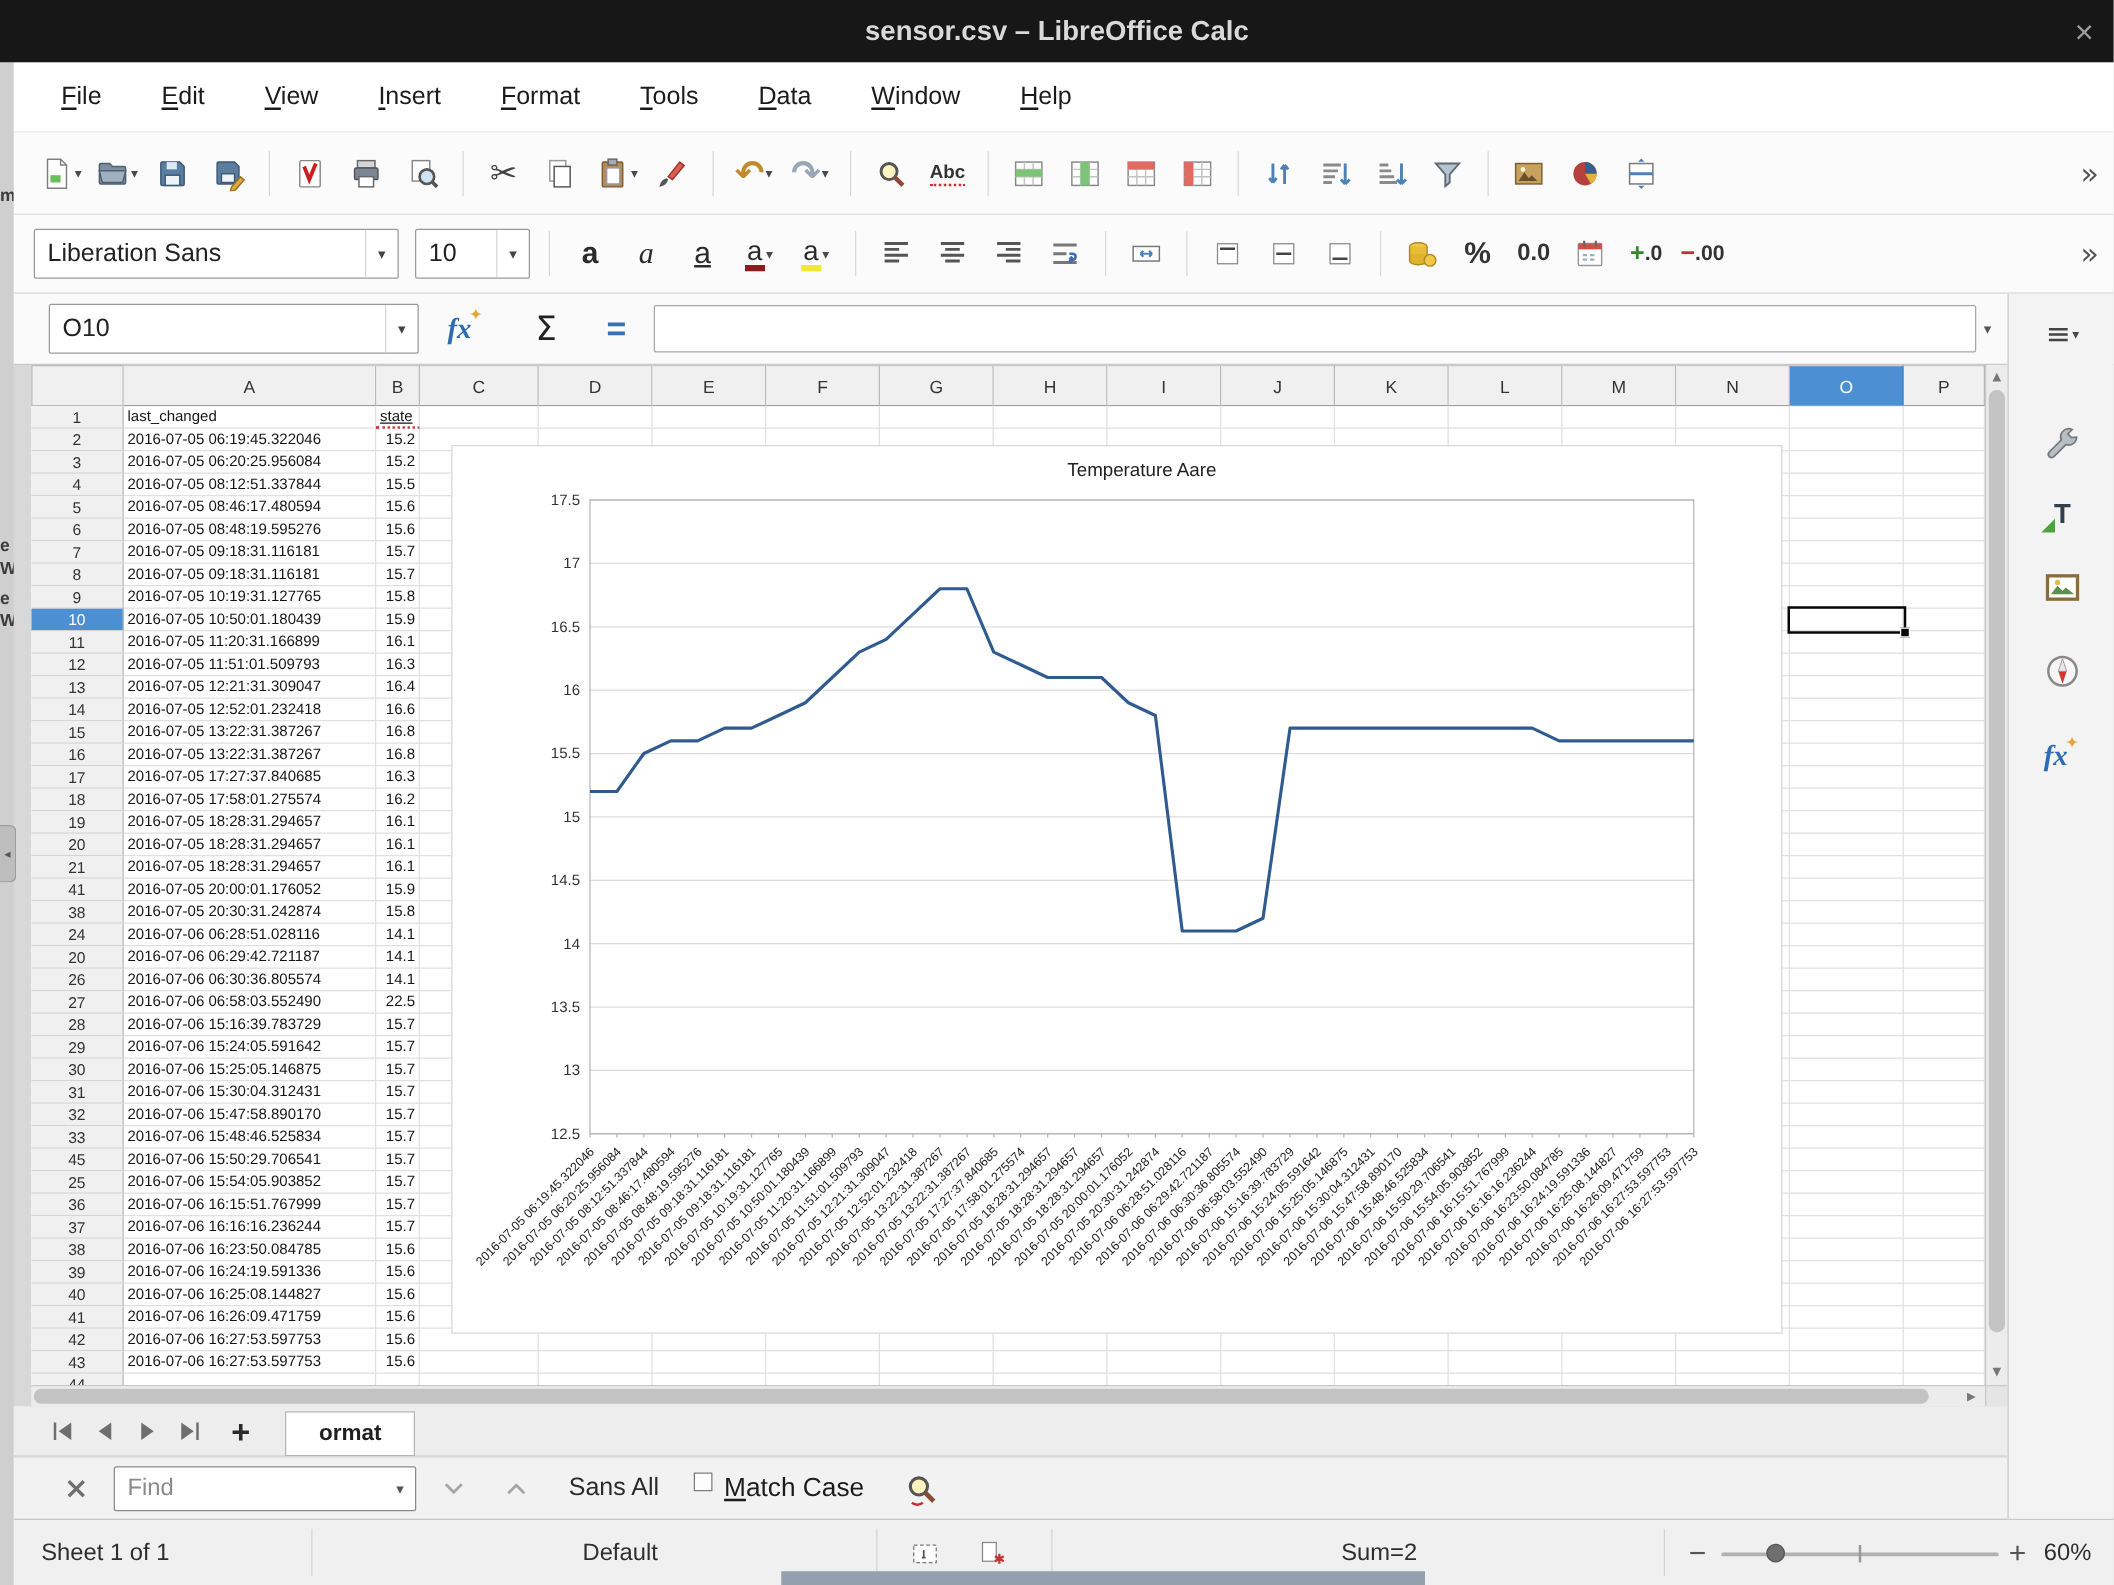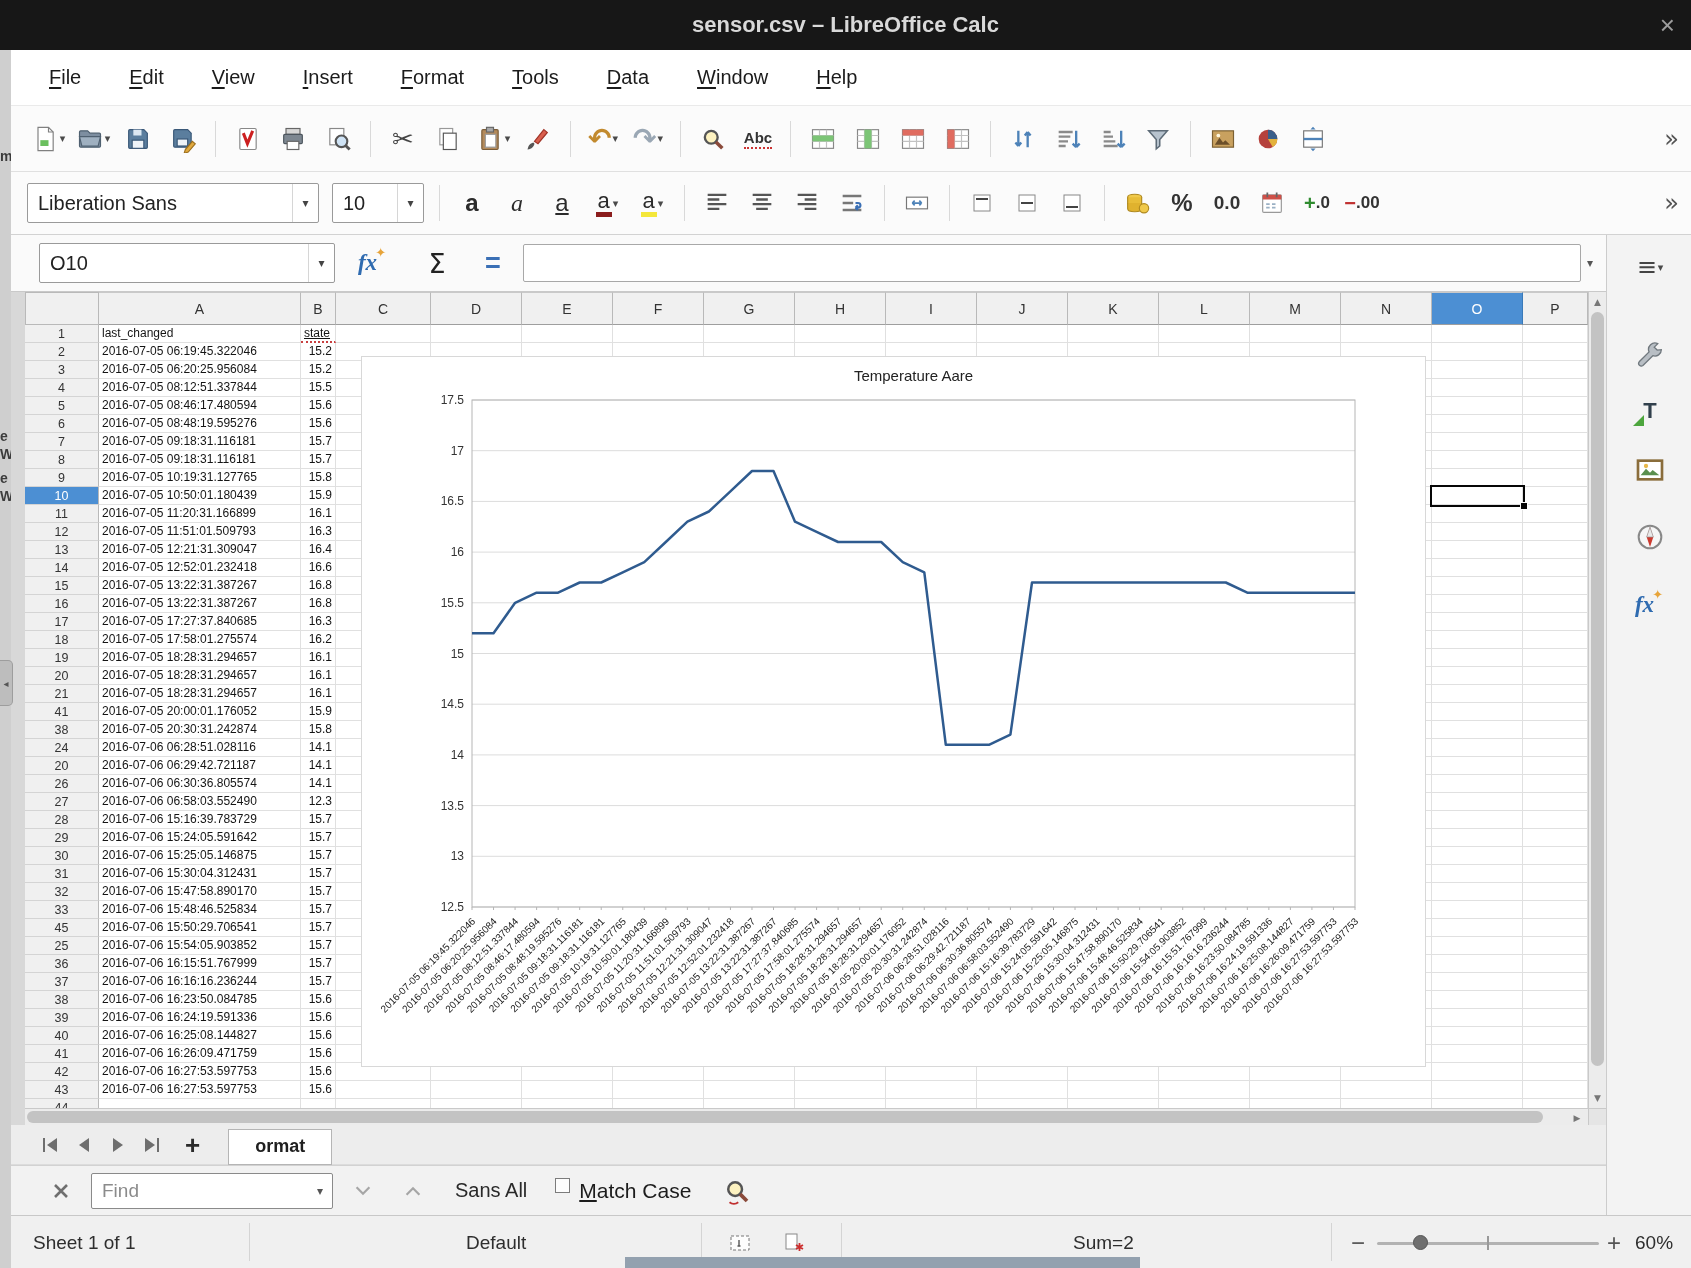--- a/index.html
+++ b/index.html
@@ -986,21 +986,21 @@
       <div class="g-cell" style="width: 91px;"></div>
       <div class="g-cell" style="width: 91px;"></div>
       <div class="g-cell" style="width: 91px;"></div>
       <div class="g-cell" style="width: 91px;"></div>
       <div class="g-cell" style="width: 91px;"></div>
       <div class="g-cell" style="width: 65px;"></div>
     </div>
     <div class="g-row">
       <div class="row-h">27</div>
       <div class="g-cell" style="width: 202px;">2016-07-06 06:58:03.552490</div>
-      <div class="g-cell num" style="width: 35px;">12.3</div>
+      <div class="g-cell num" style="width: 35px;">22.5</div>
       <div class="g-cell" style="width: 95px;"></div>
       <div class="g-cell" style="width: 91px;"></div>
       <div class="g-cell" style="width: 91px;"></div>
       <div class="g-cell" style="width: 91px;"></div>
       <div class="g-cell" style="width: 91px;"></div>
       <div class="g-cell" style="width: 91px;"></div>
       <div class="g-cell" style="width: 91px;"></div>
       <div class="g-cell" style="width: 91px;"></div>
       <div class="g-cell" style="width: 91px;"></div>
       <div class="g-cell" style="width: 91px;"></div>

